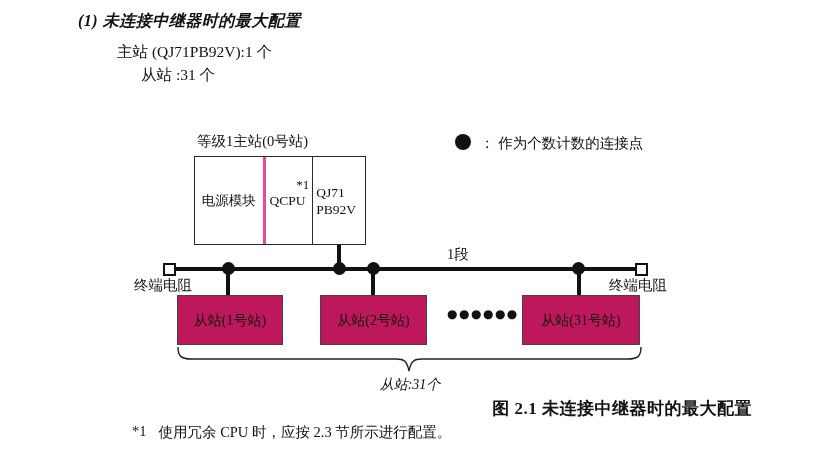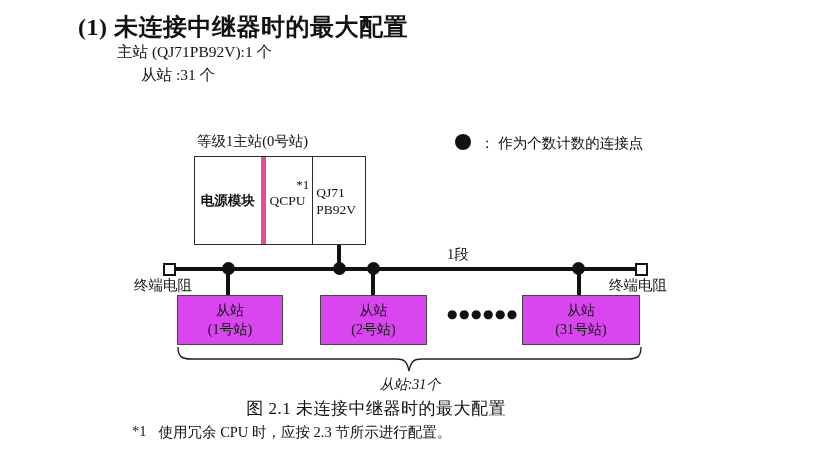--- a/index.html
+++ b/index.html
@@ -4,34 +4,34 @@
 <style>
   html,body { margin:0; padding:0; background:#ffffff; }
   .page {
     position:relative; width:821px; height:457px; overflow:hidden;
     background:#ffffff; color:#111;
     font-family:"Liberation Serif","DejaVu Serif",serif;
   }
   .abs { position:absolute; }
 
   
-  .h-title { left:78px; top:11px; font-size:24px; font-weight:bold; letter-spacing:0.5px; white-space:nowrap; }
+  .h-title { left:78px; top:11px; font-size:16px; font-weight:bold; letter-spacing:0.5px; white-space:nowrap;font-style:italic; }
   .h-line1 { left:117px; top:42px; font-size:15.5px; white-space:nowrap; }
   .h-line2 { left:117px; top:65px; font-size:15.5px; white-space:nowrap;margin-left:24px; }
 
   
   .legend { left:455px; top:134px; display:flex; align-items:flex-start; gap:9px; }
   .legend-dot { width:16px; height:16px; border-radius:50%; background:#111; }
   .legend-text { font-size:14.5px; white-space:nowrap; }
 
   
   .master-label { left:197px; top:132px; font-size:14.5px; white-space:nowrap; }
   .master-box { left:194px; top:156px; width:172px; height:89px; border:1px solid #2b2b2b; display:flex; box-sizing:border-box; background:#fff; }
   .m-cell { box-sizing:border-box; display:flex; align-items:center; justify-content:center; font-size:13.5px; }
-  .m-power { width:71px; border-right:5px solid #ec4899;font-weight:bold; }
+  .m-power { width:71px; border-right:3px solid #ec4899; }
   .m-cpu { width:48px; border-right:1px solid #2b2b2b; position:relative; justify-content:flex-start; padding-left:4px; }
   .m-cpu-note { position:absolute; top:20px; right:3px; font-size:13px; }
   .m-pb { width:52px; flex-direction:column; align-items:flex-start; justify-content:center; padding-left:3px; line-height:17px; }
 
   
   .bus-line { left:172px; top:267px; width:468px; height:4px; background:#111; }
   .conn { width:4px; background:#111; }
   .conn-master { left:337px; top:245px; height:24px; }
   .conn-s1 { left:226px; top:269px; height:27px; }
   .conn-s2 { left:371px; top:269px; height:26px; }
@@ -43,34 +43,34 @@
   .dot-4 { left:572px; }
   .term-sq { width:9px; height:9px; background:#fff; border:2px solid #111; top:263px; }
   .term-left-sq { left:163px; }
   .term-right-sq { left:635px; }
   .term-label { font-size:14.5px; white-space:nowrap; }
   .term-left-label { left:134px; top:276px; }
   .term-right-label { left:609px; top:276px; }
   .segment-label { left:447px; top:245px; font-size:14.5px; white-space:nowrap; }
 
   
-  .slave-box { border:1.5px solid #444; box-sizing:border-box; background:#d946ef;
-    display:flex; flex-direction:column; align-items:center; justify-content:center;
+  .slave-box { border:1.5px solid #444; box-sizing:border-box; background:#be185d;
+    display:flex; flex-direction:row; align-items:center; justify-content:center;
     font-size:14px; line-height:19px; top:295px; height:50px; }
   .slave-1 { left:177px; width:106px; }
   .slave-2 { left:320px; width:107px; }
   .slave-31 { left:522px; width:118px; }
   .ellipsis { left:447px; top:307px; font-size:12px; letter-spacing:1.5px; color:#111; font-family:"DejaVu Sans",sans-serif; }
 
   
   .brace-svg { left:170px; top:344px; }
   .slave-count { left:330px; top:376px; width:160px; text-align:center; font-size:14px; white-space:nowrap;font-style:italic; }
 
   
-  .caption { left:0; top:397px; width:752px; text-align:center; font-size:17px; font-weight:normal; letter-spacing:0.5px; white-space:nowrap; }
+  .caption { left:0; top:397px; width:752px; text-align:right; font-size:17px; font-weight:bold; letter-spacing:0.5px; white-space:nowrap; }
   .footnote { left:132px; top:423px; display:flex; gap:12px; font-size:14.5px; white-space:nowrap; }
 </style>
 </head>
 <body>
 
 <div class="page">
 
   <div class="abs h-title">(1) 未连接中继器时的最大配置</div>
   <div class="abs h-line1">主站 (QJ71PB92V):1 个</div>
   <div class="abs h-line2">从站 :31 个</div>

